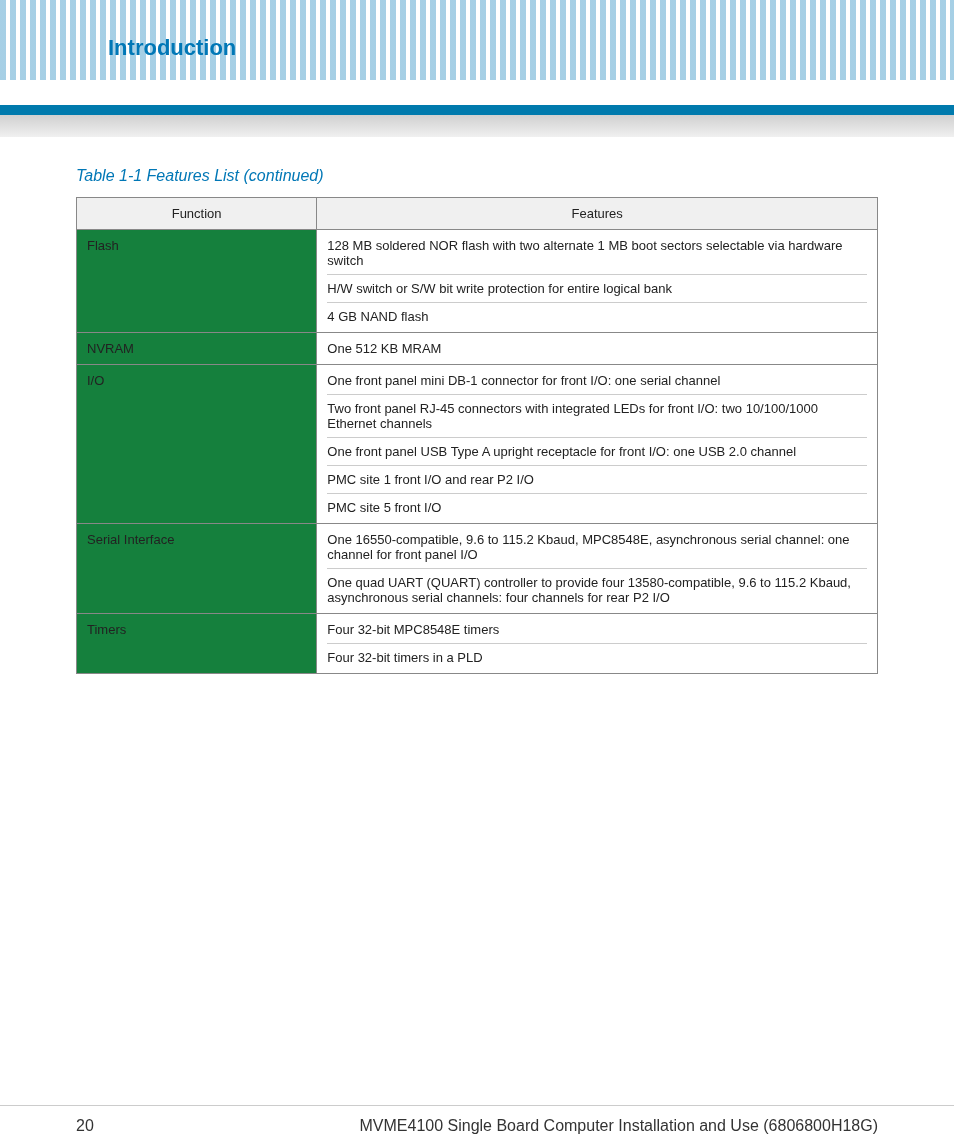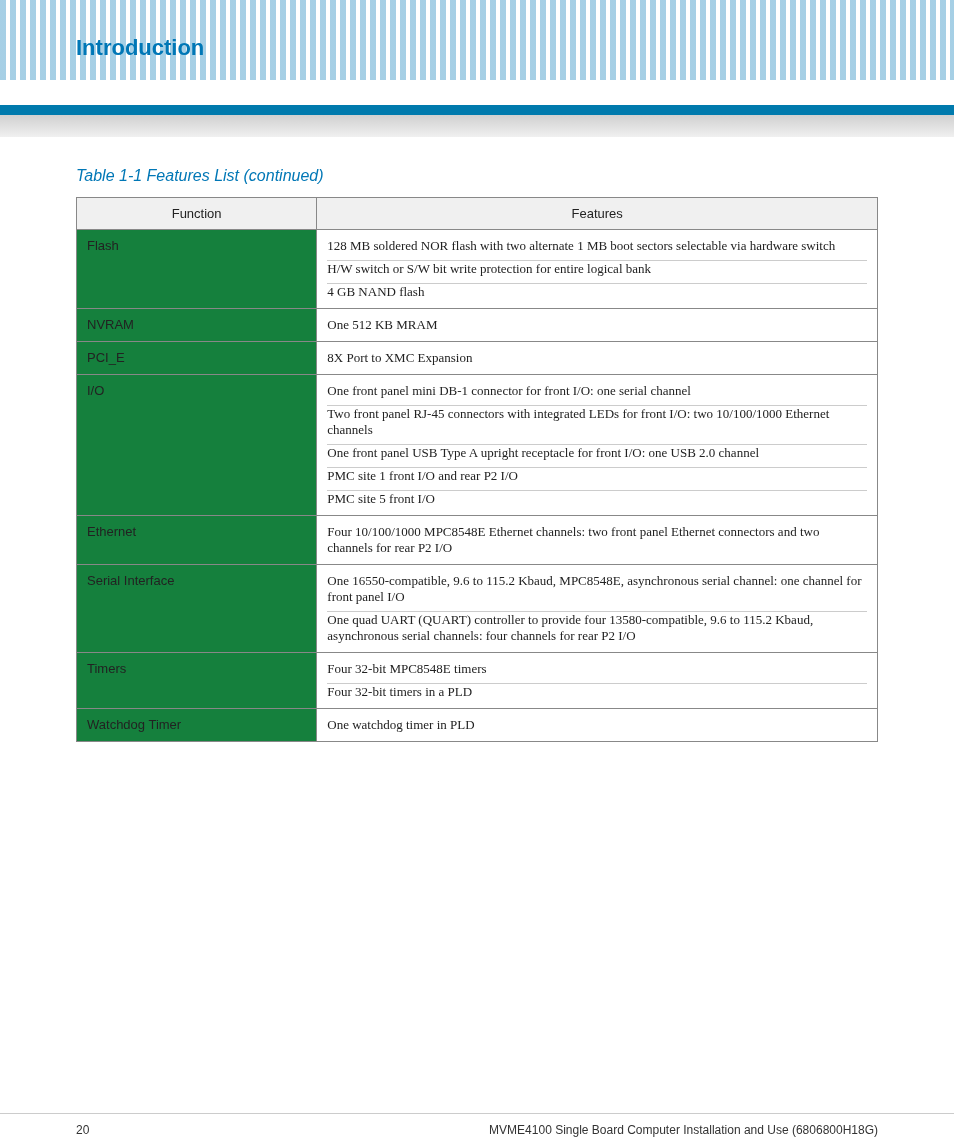--- a/index.html
+++ b/index.html
@@ -42,20 +42,21 @@
     }
 
     .header-title {
       position: absolute;
       top: 35px;
       left: 76px;
       font-size: 22px;
       font-weight: bold;
       color: #0077b6;
       z-index: 10;
+      padding-left: 32px;
     }
 
     
     .divider-bar {
       width: 100%;
       height: 10px;
       background: #007aad;
       margin-bottom: 0;
     }
 
@@ -108,41 +109,41 @@
 
     .features-table td.feat-col {
       width: 70%;
       background: #fff;
     }
 
     .feat-item {
       display: block;
       margin-bottom: 0;
       padding: 0;
-      font-family: Liberation Serif, serif;
     }
 
     .feat-item + .feat-item {
       margin-top: 6px;
+      padding-top: 6px;
       border-top: 1px solid #ccc;
     }
 
     
     .footer {
       position: absolute;
       bottom: 0;
       left: 0;
       right: 0;
-      height: 32px;
+      height: 40px;
       border-top: 1px solid #ccc;
       display: flex;
       align-items: center;
       justify-content: space-between;
       padding: 0 76px;
-      font-size: 12px;
+      font-size: 16px;
       color: #333;
     }
   </style>
 </head>
 <body>
 
 <div class="header-area">
   <div class="stripe-pattern"></div>
   <div class="header-title">Introduction</div>
 </div>
@@ -169,59 +170,41 @@
             <span class="feat-item">4 GB NAND flash</span>
           </td>
         </tr>
         <tr>
           <td class="func-col">NVRAM</td>
           <td class="feat-col">
             <span class="feat-item">One 512 KB MRAM</span>
           </td>
         </tr>
         <tr>
-          <td class="func-col">PCI_E</td>
-          <td class="feat-col">
-            <span class="feat-item">8X Port to XMC Expansion</span>
-          </td>
-        </tr>
-        <tr>
           <td class="func-col">I/O</td>
           <td class="feat-col">
             <span class="feat-item">One front panel mini DB-1 connector for front I/O: one serial channel</span>
             <span class="feat-item">Two front panel RJ-45 connectors with integrated LEDs for front I/O: two 10/100/1000 Ethernet channels</span>
             <span class="feat-item">One front panel USB Type A upright receptacle for front I/O: one USB 2.0 channel</span>
             <span class="feat-item">PMC site 1 front I/O and rear P2 I/O</span>
             <span class="feat-item">PMC site 5 front I/O</span>
           </td>
         </tr>
         <tr>
-          <td class="func-col">Ethernet</td>
-          <td class="feat-col">
-            <span class="feat-item">Four 10/100/1000 MPC8548E Ethernet channels: two front panel Ethernet connectors and two channels for rear P2 I/O</span>
-          </td>
-        </tr>
-        <tr>
           <td class="func-col">Serial Interface</td>
           <td class="feat-col">
             <span class="feat-item">One 16550-compatible, 9.6 to 115.2 Kbaud, MPC8548E, asynchronous serial channel: one channel for front panel I/O</span>
             <span class="feat-item">One quad UART (QUART) controller to provide four 13580-compatible, 9.6 to 115.2 Kbaud, asynchronous serial channels: four channels for rear P2 I/O</span>
           </td>
         </tr>
         <tr>
           <td class="func-col">Timers</td>
           <td class="feat-col">
             <span class="feat-item">Four 32-bit MPC8548E timers</span>
             <span class="feat-item">Four 32-bit timers in a PLD</span>
-          </td>
-        </tr>
-        <tr>
-          <td class="func-col">Watchdog Timer</td>
-          <td class="feat-col">
-            <span class="feat-item">One watchdog timer in PLD</span>
           </td>
         </tr>
       </tbody>
   </table>
 </div>
 
 <div class="footer">
   <span>20</span>
   <span>MVME4100 Single Board Computer Installation and Use (6806800H18G)</span>
 </div>

